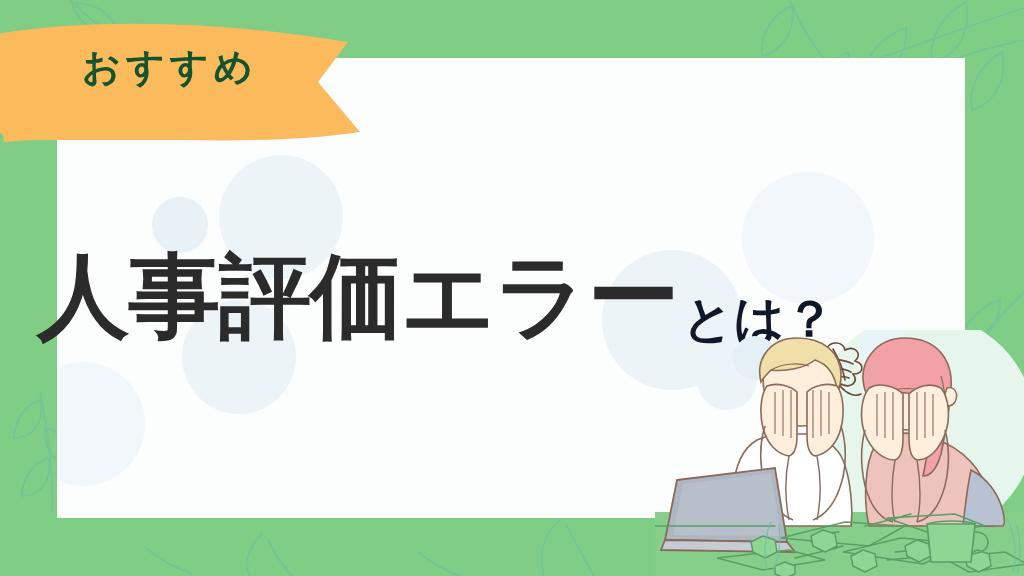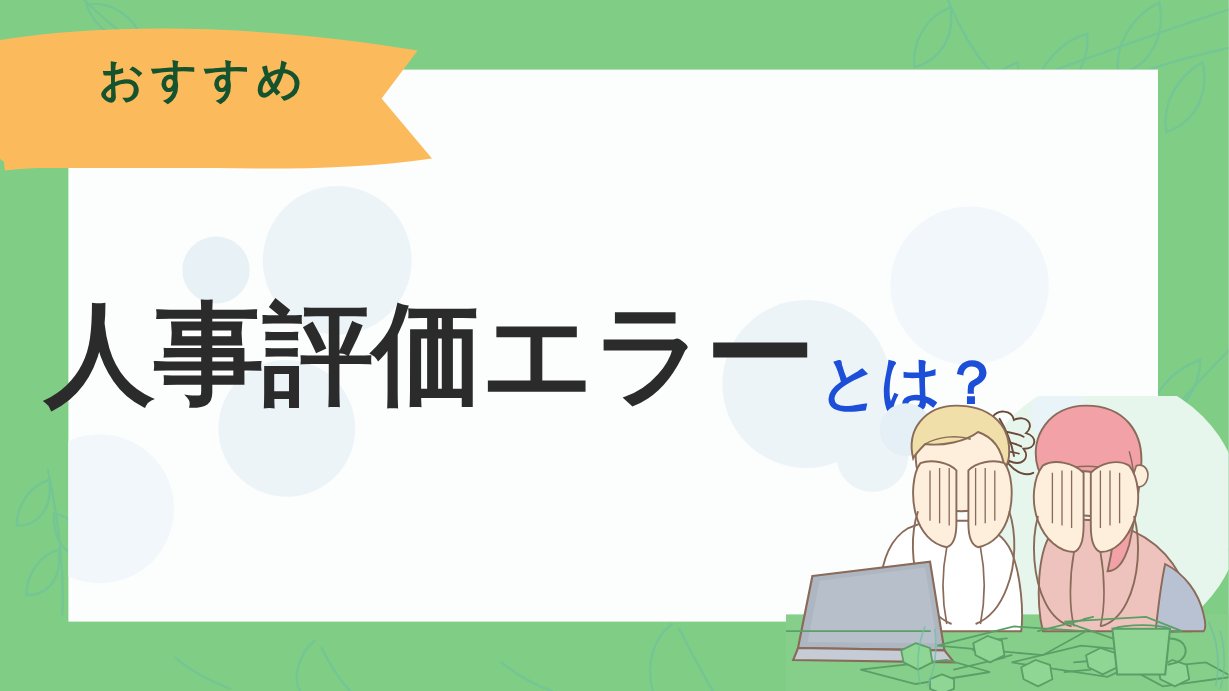--- a/index.html
+++ b/index.html
@@ -69,21 +69,21 @@
     font-weight: 700;
     color: #2B2B2B;
     letter-spacing: -1px;
     white-space: nowrap;
     transform: translateY(-6px);
   }
   .title-suffix {
     font-size: 50px;
     line-height: 1;
     font-weight: 700;
-    color: #1d4ed8;
+    color: #0f172a;
     white-space: nowrap;
     margin-left: 4px;
     transform: translateY(-4px);
   }
 
   
   .ribbon {
     position: absolute;
     left: -12px;
     top: 10px;

